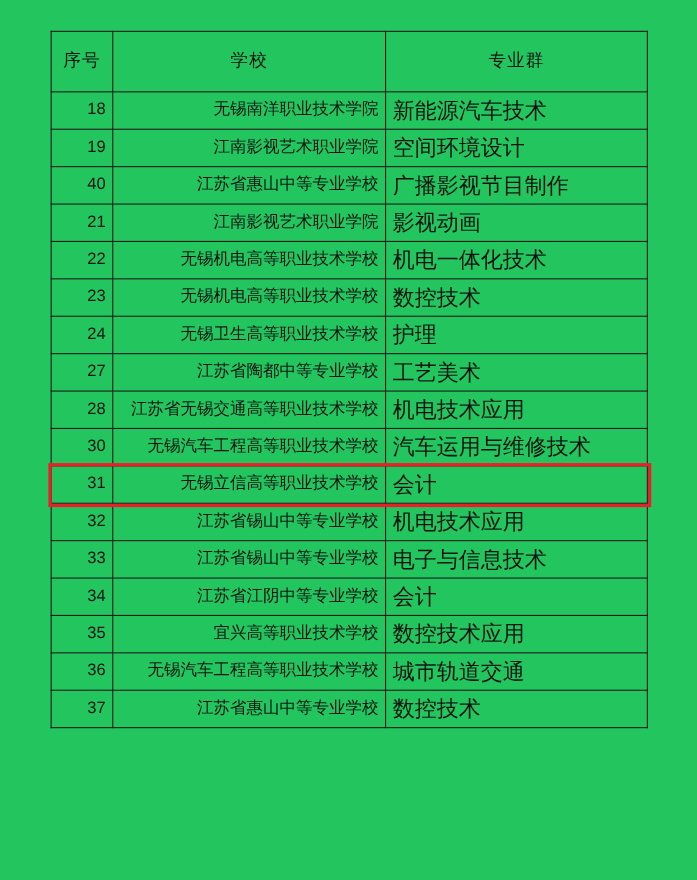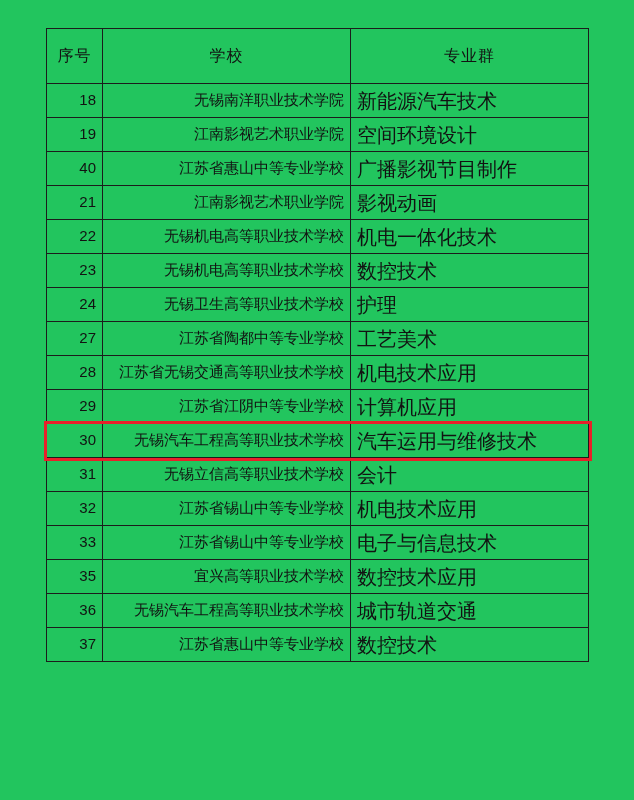--- a/index.html
+++ b/index.html
@@ -132,43 +132,43 @@
             <td class="cell-no">27</td>
             <td class="cell-school">江苏省陶都中等专业学校</td>
             <td class="cell-major">工艺美术</td>
           </tr>
           <tr>
             <td class="cell-no">28</td>
             <td class="cell-school">江苏省无锡交通高等职业技术学校</td>
             <td class="cell-major">机电技术应用</td>
           </tr>
           <tr>
-            <td class="cell-no">29</td>
-            <td class="cell-school">江苏省江阴中等专业学校</td>
-            <td class="cell-major">计算机应用</td>
-          </tr>
-          <tr>
             <td class="cell-no">30</td>
             <td class="cell-school">无锡汽车工程高等职业技术学校</td>
             <td class="cell-major">汽车运用与维修技术</td>
           </tr>
           <tr>
             <td class="cell-no">31</td>
             <td class="cell-school">无锡立信高等职业技术学校</td>
             <td class="cell-major">会计</td>
           </tr>
           <tr>
             <td class="cell-no">32</td>
             <td class="cell-school">江苏省锡山中等专业学校</td>
             <td class="cell-major">机电技术应用</td>
           </tr>
           <tr>
             <td class="cell-no">33</td>
             <td class="cell-school">江苏省锡山中等专业学校</td>
             <td class="cell-major">电子与信息技术</td>
+          </tr>
+          <tr>
+            <td class="cell-no">34</td>
+            <td class="cell-school">江苏省江阴中等专业学校</td>
+            <td class="cell-major">会计</td>
           </tr>
           <tr>
             <td class="cell-no">35</td>
             <td class="cell-school">宜兴高等职业技术学校</td>
             <td class="cell-major">数控技术应用</td>
           </tr>
           <tr>
             <td class="cell-no">36</td>
             <td class="cell-school">无锡汽车工程高等职业技术学校</td>
             <td class="cell-major">城市轨道交通</td>

